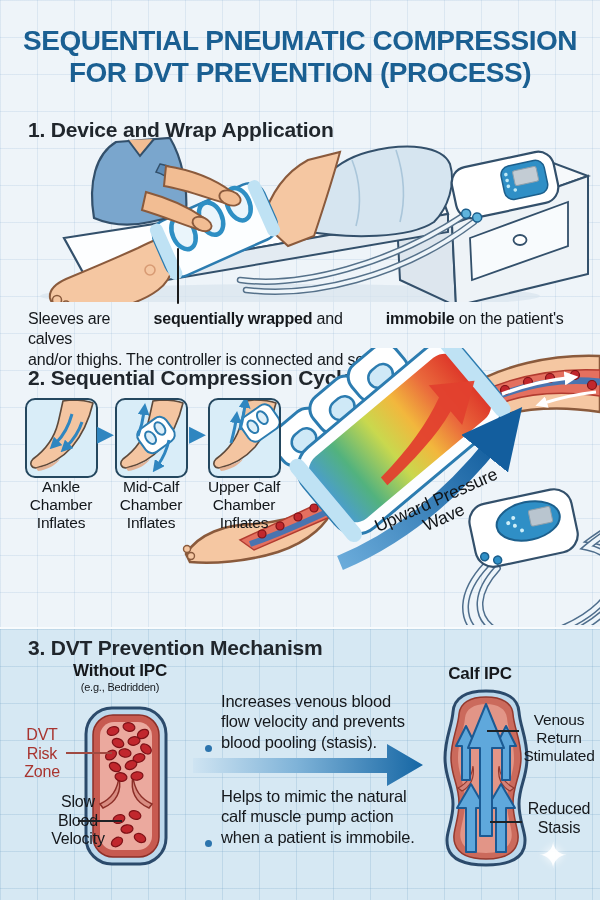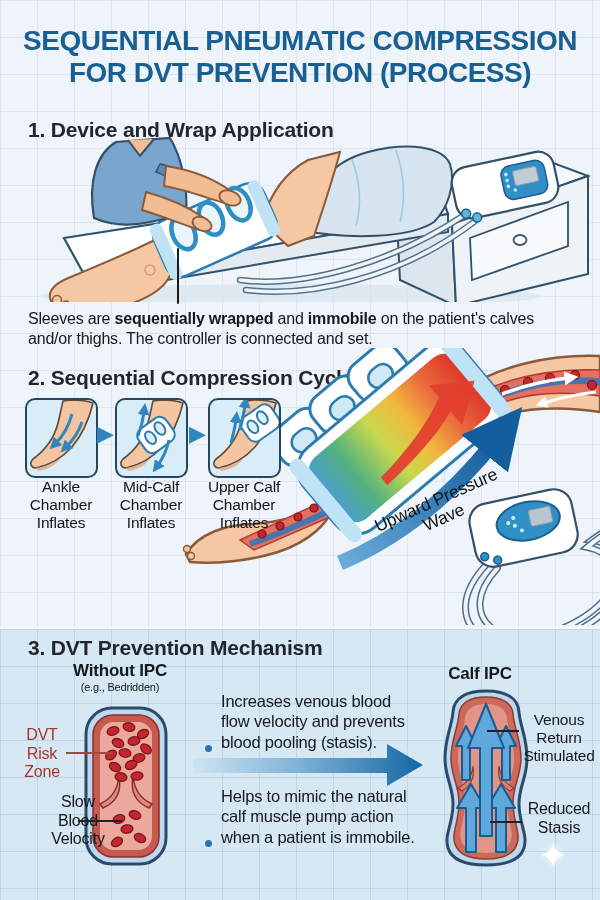--- a/index.html
+++ b/index.html
@@ -8,21 +8,21 @@
     background-image:
       linear-gradient(to right, rgba(150,185,215,.22) 1px, transparent 1px),
       linear-gradient(to bottom, rgba(150,185,215,.22) 1px, transparent 1px);
     background-size:37px 37px;
     background-color:#eef4f9;padding-left:13px;}
   .abs{position:absolute;}
   .title{top:25px;left:0;width:600px;text-align:center;font-weight:bold;
     font-size:28px;line-height:1.15;letter-spacing:-.5px;color:#1a5f92;white-space:pre-line;}
   .shead{left:28px;font-size:21px;font-weight:bold;color:#20262c;letter-spacing:-.2px;}
   .cap{font-size:16px;line-height:1.28;color:#15181c;letter-spacing:-.2px;white-space:pre-line;}
-  .cap b{letter-spacing:-.2px;}
+  .cap b{letter-spacing:-.2px;margin-left:39px;}
   .panel{box-sizing:border-box;width:73px;height:80px;border:2px solid #24475f;border-radius:10px;
     background:#d9edf8;overflow:hidden;}
   .flow-arrow{top:421px;font-size:22px;color:#2f86c0;}
   .plabel{top:478px;width:100px;text-align:center;font-size:15.5px;line-height:1.16;
     color:#12161a;white-space:pre-line;letter-spacing:-.2px;}
   .wave{left:352px;top:490px;width:176px;text-align:center;font-size:17.5px;color:#101316;
     line-height:1.1;white-space:pre-line;transform:rotate(-24deg);letter-spacing:-.2px;}
   .sec3bg{left:0;top:627px;width:600px;height:273px;background:
       linear-gradient(to right, rgba(120,165,200,.25) 1px, transparent 1px),
       linear-gradient(to bottom, rgba(120,165,200,.25) 1px, transparent 1px);

